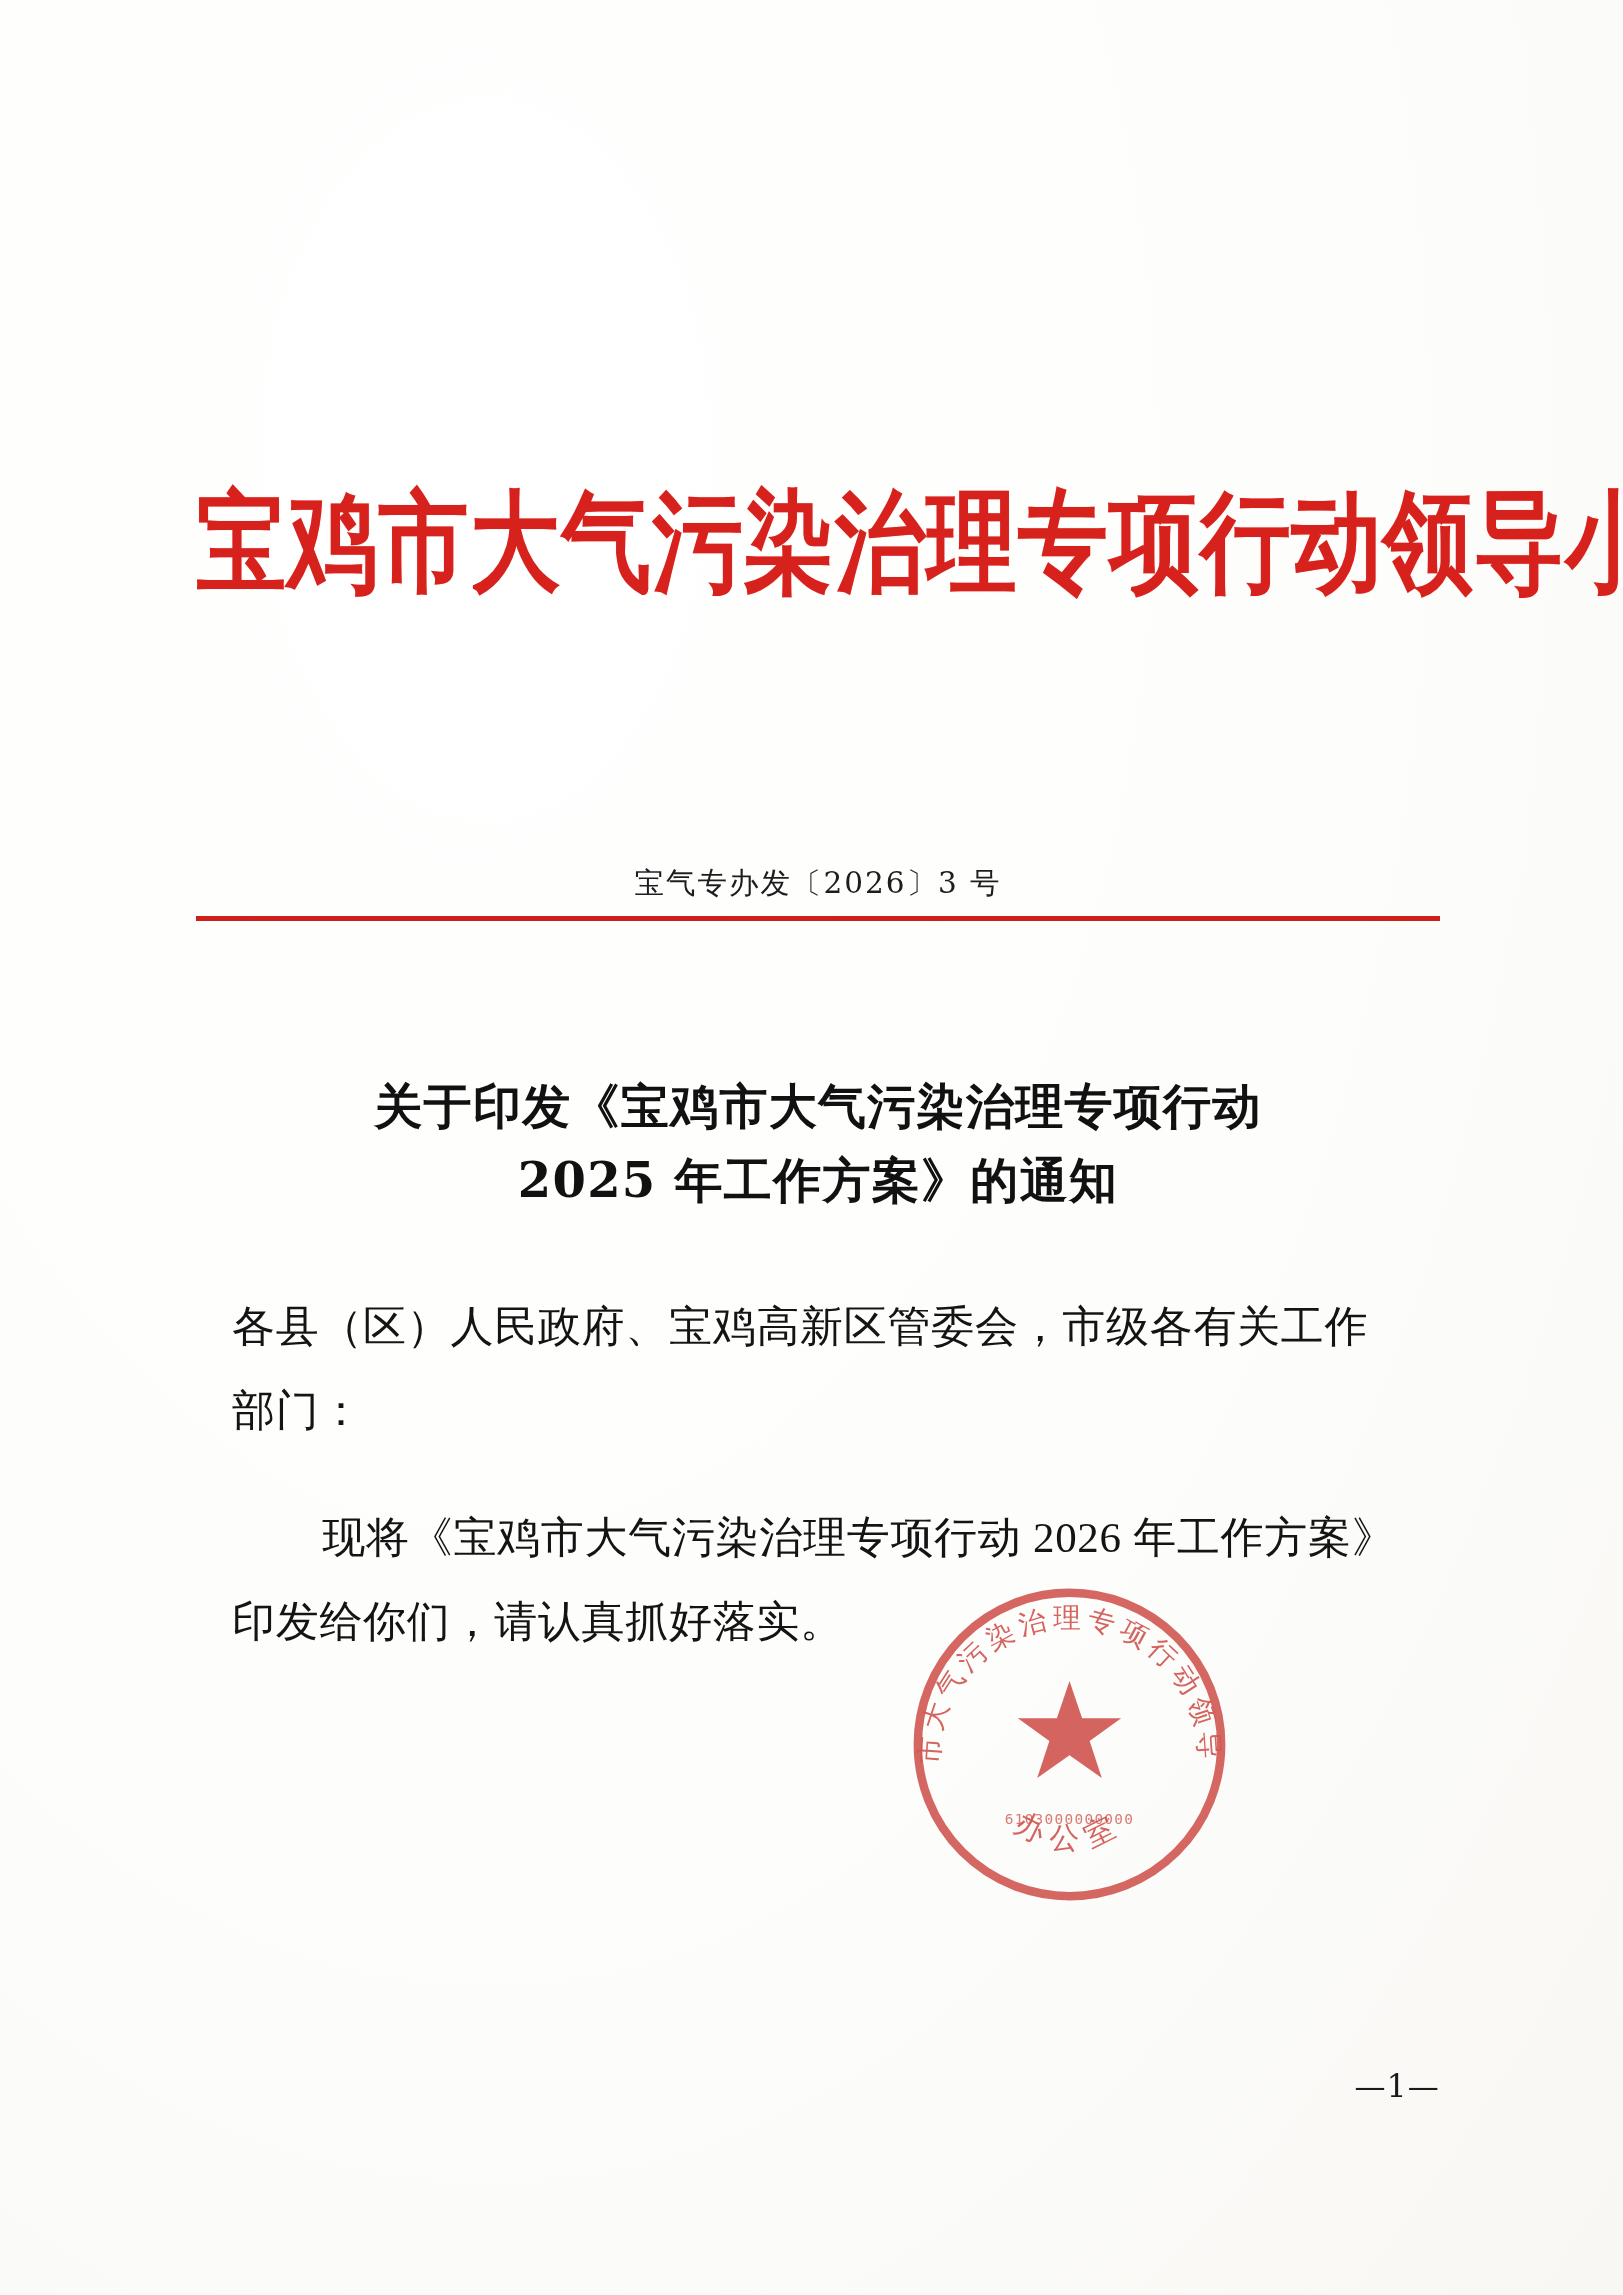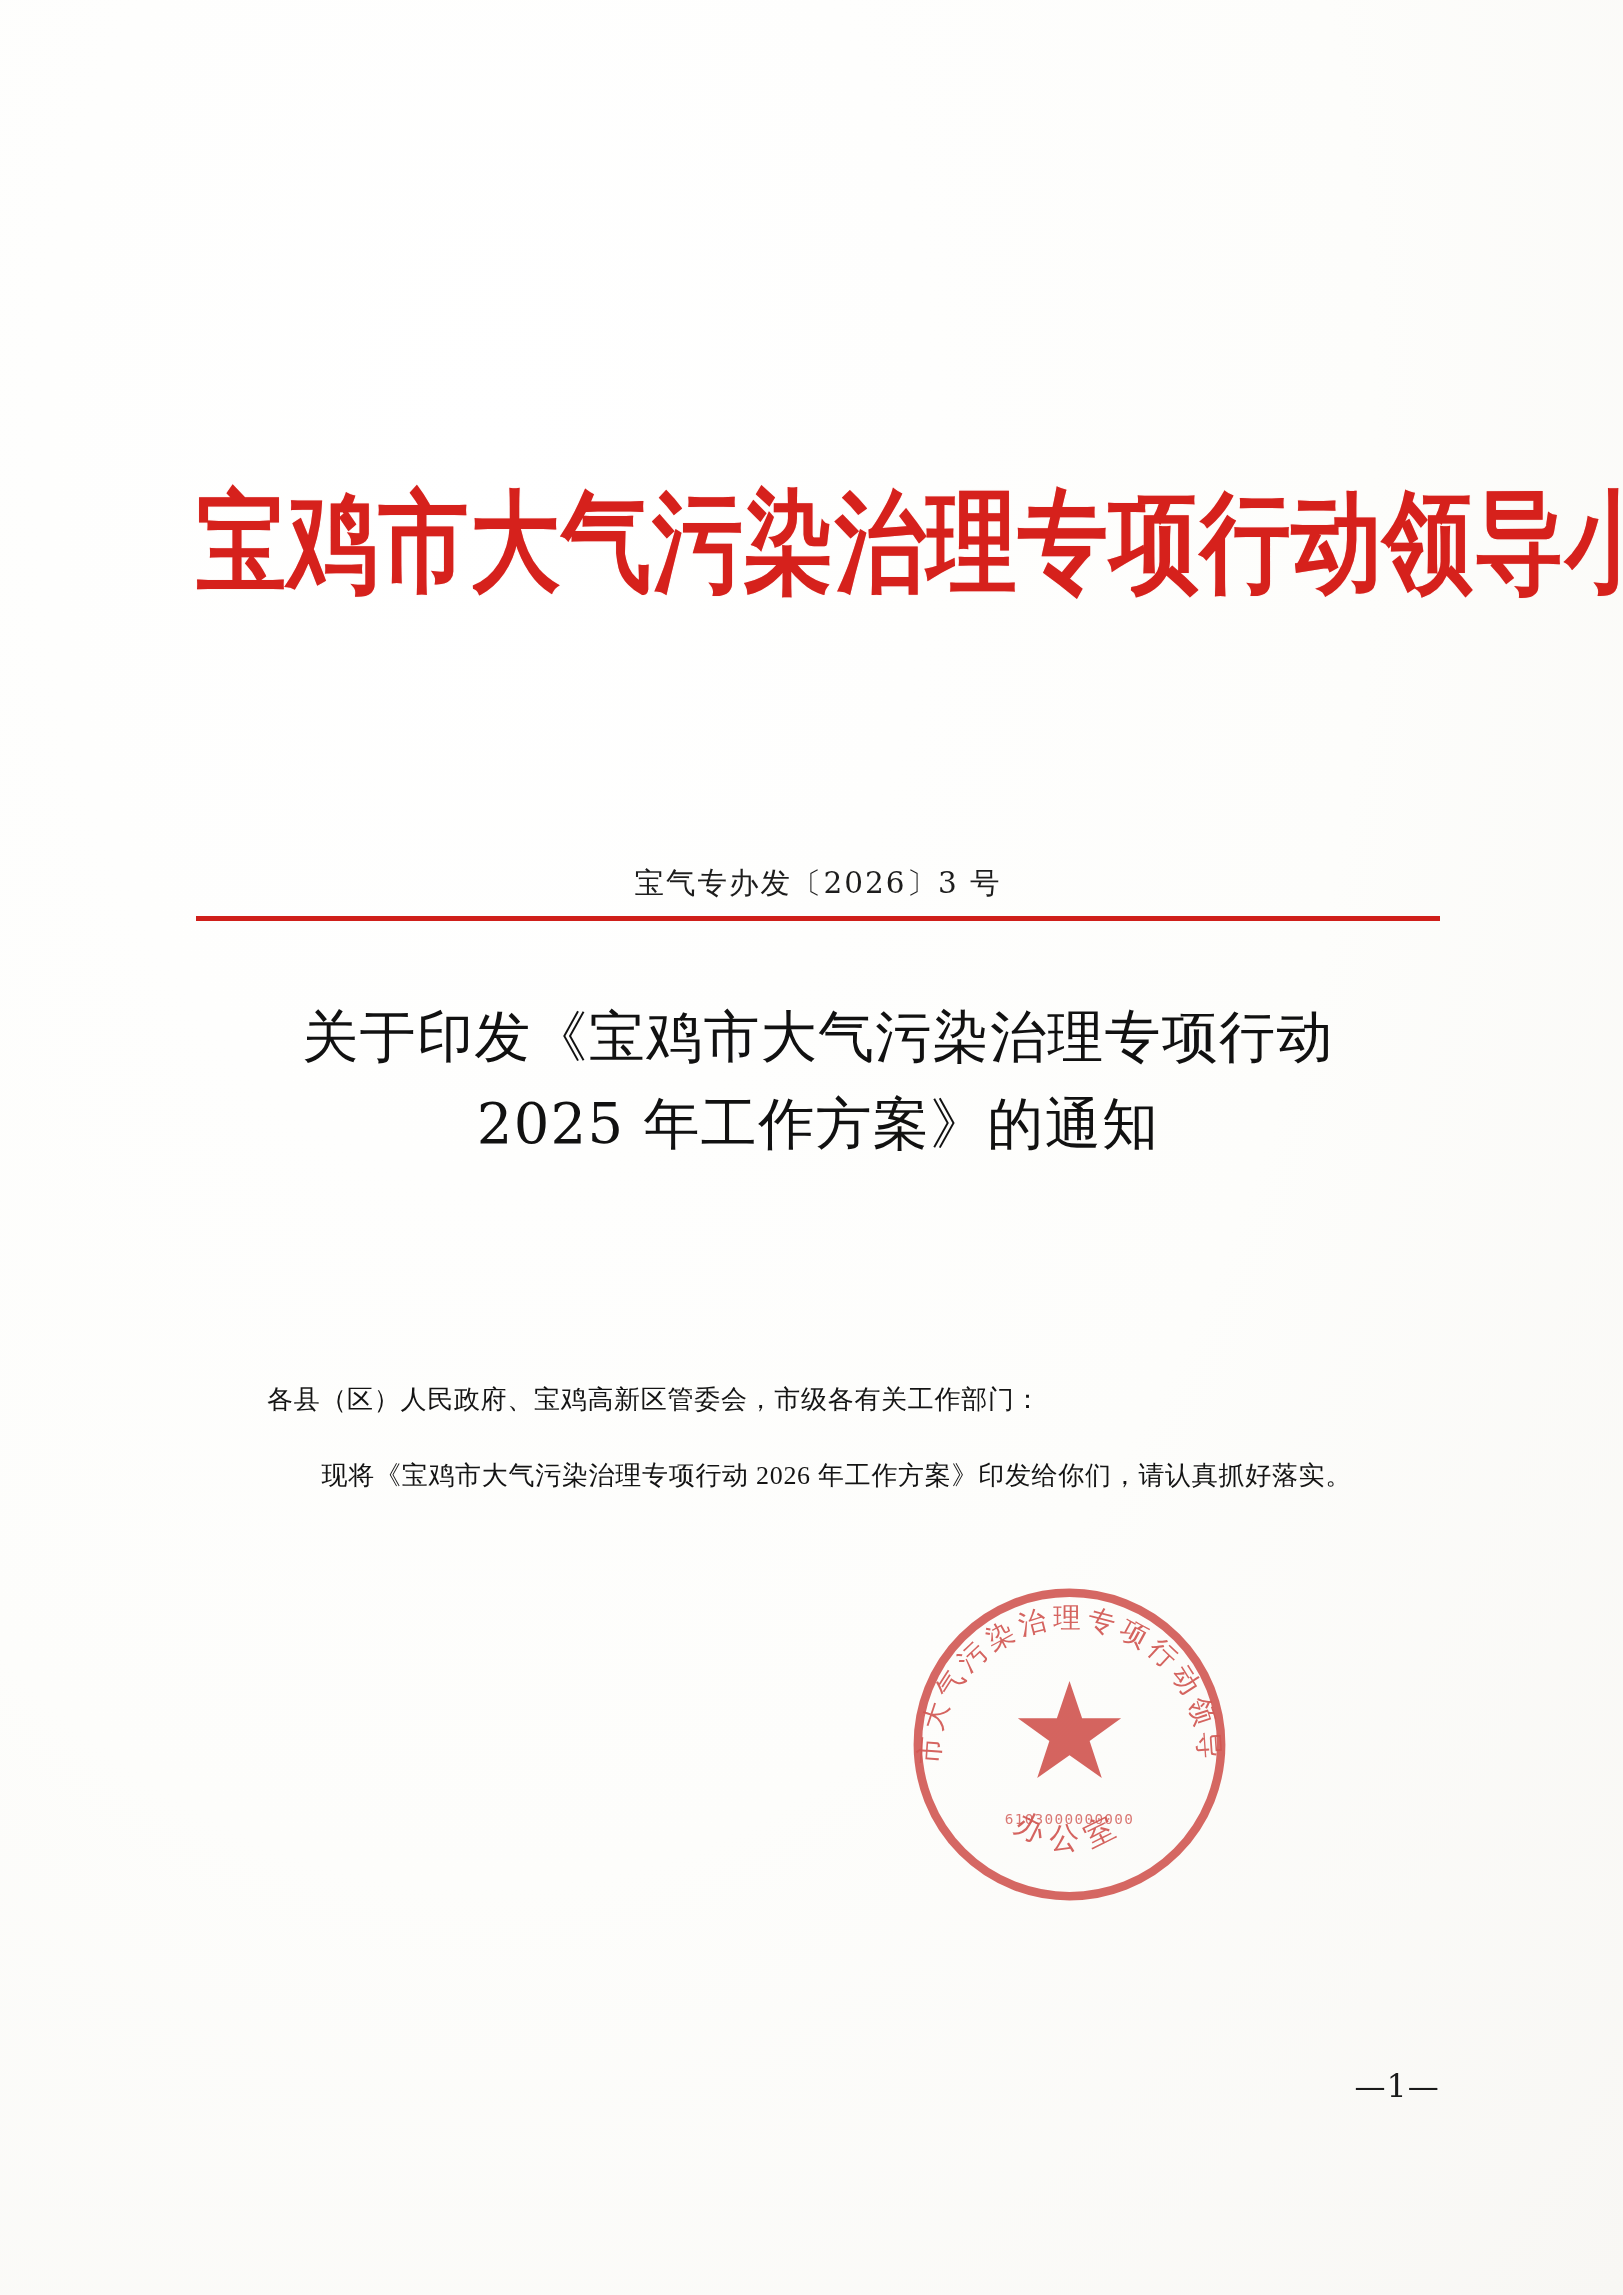--- a/index.html
+++ b/index.html
@@ -72,46 +72,45 @@
     top: 916px;
     left: 0px;
     width: 1244px;
     height: 4.6px;
     background: #cf1f1a;
   }
 
   
   .doc-title {
     position: absolute;
-    top: 994px;
+    top: 1069px;
     left: 92px;
     width: 1060px;
     text-align: center;
-    font-size: 56px;
-    font-weight: normal;
+    font-size: 48px;
+    font-weight: bold;
     line-height: 1.55;
     letter-spacing: 1.3px;
     color: #111111;
   }
   .doc-title .line {
     display: block;
     white-space: nowrap;
   }
 
   
   .body-block {
     position: absolute;
-    top: 1348px;
+    top: 1242px;
     left: 36px;
     width: 1178px;
-    font-size: 26px;
+    font-size: 43px;
     line-height: 1.95;
     letter-spacing: 0.7px;
     color: #141414;
-    margin-left: 35px;
   }
   .p-salutation {
     text-indent: 0;
   }
   .p-indent {
     text-indent: 2.1em;
     font-family: Liberation Serif, serif;
   }
 
   

